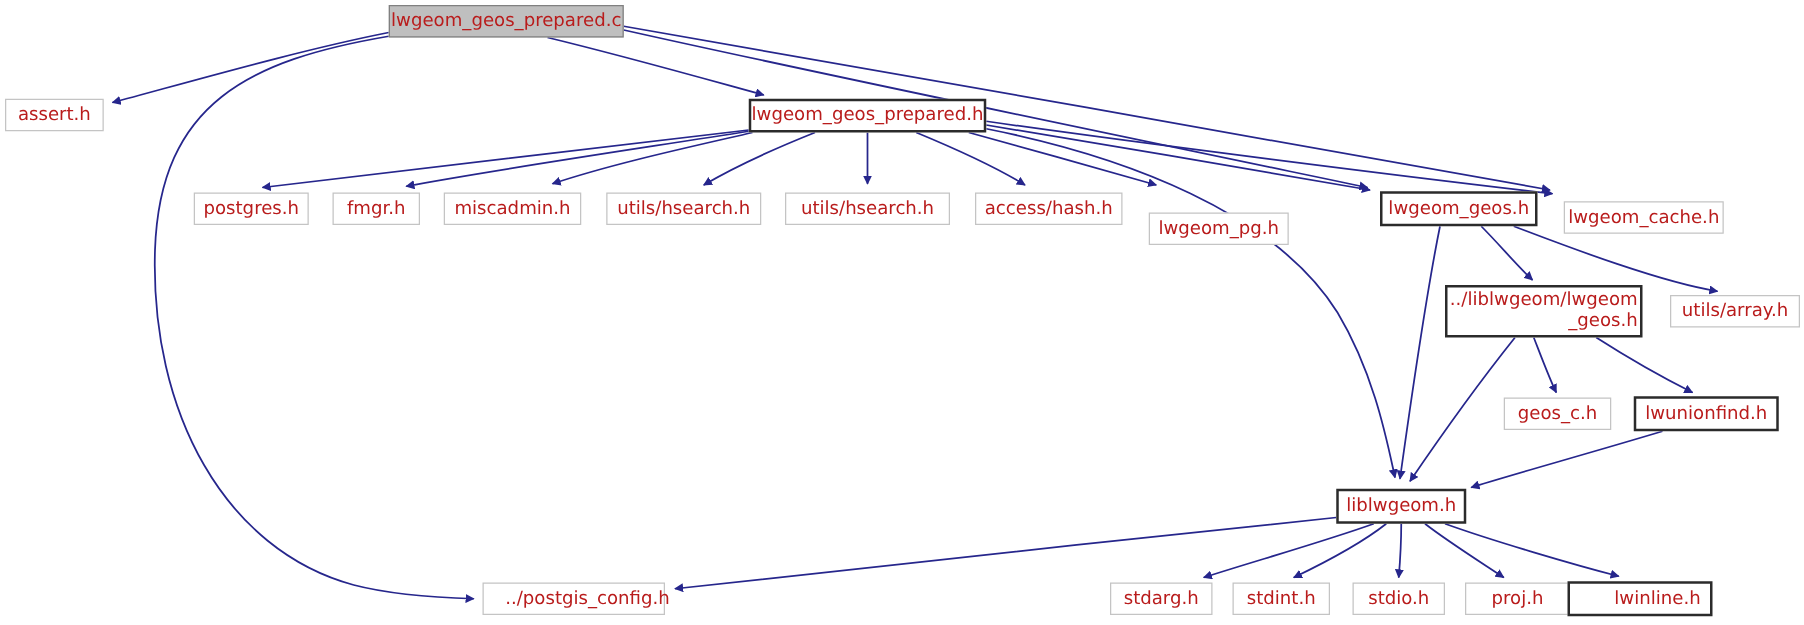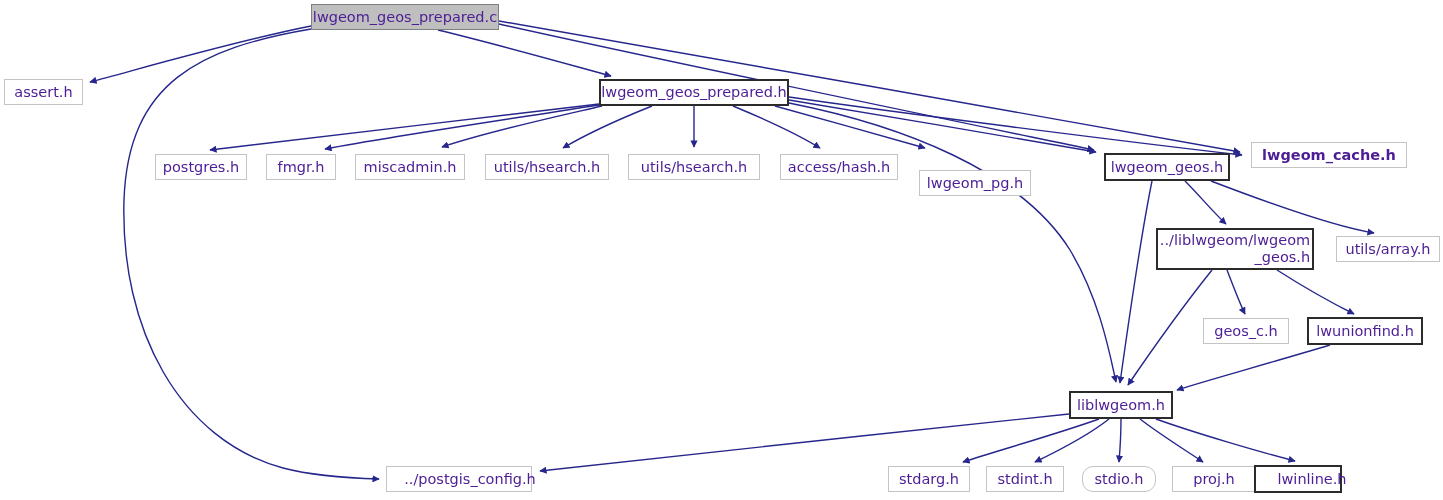--- a/index.html
+++ b/index.html
@@ -24,21 +24,21 @@
   }
   .node {
     position: absolute;
     box-sizing: border-box;
     display: flex;
     align-items: center;
     justify-content: center;
     text-align: center;
     background: #ffffff;
     border: 1px solid #c4c4c4;
-    color: #4c1d95;
+    color: #b91c1c;
     font-size: 14.5px;
     line-height: 1.12;
     white-space: pre;
     z-index: 5;
   }
   .node.bold {
     border: 2px solid #2b2b2b;
     text-align: right;
   }
   .node.root {
@@ -98,28 +98,28 @@
       <div class="node plain" style="left: 4px; top: 79px; width: 79px; height: 26px;">assert.h</div>
       <div class="node bold" style="left: 599px; top: 79px; width: 190px; height: 27px;">lwgeom_geos_prepared.h</div>
       <div class="node plain" style="left: 155px; top: 154px; width: 92px; height: 26px;">postgres.h</div>
       <div class="node plain" style="left: 266px; top: 154px; width: 70px; height: 26px;">fmgr.h</div>
       <div class="node plain" style="left: 355px; top: 154px; width: 110px; height: 26px;">miscadmin.h</div>
       <div class="node plain" style="left: 485px; top: 154px; width: 124px; height: 26px;">utils/hsearch.h</div>
       <div class="node plain" style="left: 628px; top: 154px; width: 132px; height: 26px;">utils/hsearch.h</div>
       <div class="node plain" style="left: 780px; top: 154px; width: 118px; height: 26px;">access/hash.h</div>
       <div class="node plain" style="left: 919px; top: 154px; width: 112px; height: 26px; margin-top: 16px;">lwgeom_pg.h</div>
       <div class="node bold" style="left: 1104px; top: 153px; width: 126px; height: 28px;">lwgeom_geos.h</div>
-      <div class="node plain" style="left: 1251px; top: 142px; width: 156px; height: 26px; font-weight: bold;">lwgeom_cache.h</div>
+      <div class="node plain" style="left: 1251px; top: 161px; width: 128px; height: 26px;">lwgeom_cache.h</div>
       <div class="node bold twoline" style="left: 1156px; top: 228px; width: 158px; height: 42px;">../liblwgeom/lwgeom
 _geos.h</div>
       <div class="node plain" style="left: 1336px; top: 236px; width: 104px; height: 26px;">utils/array.h</div>
       <div class="node plain" style="left: 1203px; top: 318px; width: 86px; height: 26px;">geos_c.h</div>
       <div class="node bold" style="left: 1307px; top: 317px; width: 116px; height: 28px;">lwunionfind.h</div>
       <div class="node bold" style="left: 1069px; top: 391px; width: 104px; height: 28px;">liblwgeom.h</div>
       <div class="node plain" style="left: 386px; top: 466px; width: 146px; height: 26px; padding-left: 22px;">../postgis_config.h</div>
       <div class="node plain" style="left: 888px; top: 466px; width: 82px; height: 26px; text-align: center;">stdarg.h</div>
       <div class="node plain" style="left: 986px; top: 466px; width: 78px; height: 26px; text-align: center;">stdint.h</div>
-      <div class="node plain" style="left: 1082px; top: 466px; width: 74px; height: 26px; border-radius: 11px;">stdio.h</div>
+      <div class="node plain" style="left: 1082px; top: 466px; width: 74px; height: 26px;">stdio.h</div>
       <div class="node plain" style="left: 1172px; top: 466px; width: 84px; height: 26px;">proj.h</div>
-      <div class="node bold" style="left: 1254px; top: 465px; width: 88px; height: 28px; padding-left: 28px;">lwinline.h</div>
+      <div class="node bold" style="left: 1254px; top: 465px; width: 116px; height: 28px; padding-left: 28px;">lwinline.h</div>
     </div>
 
 </div>
 
 </body></html>

